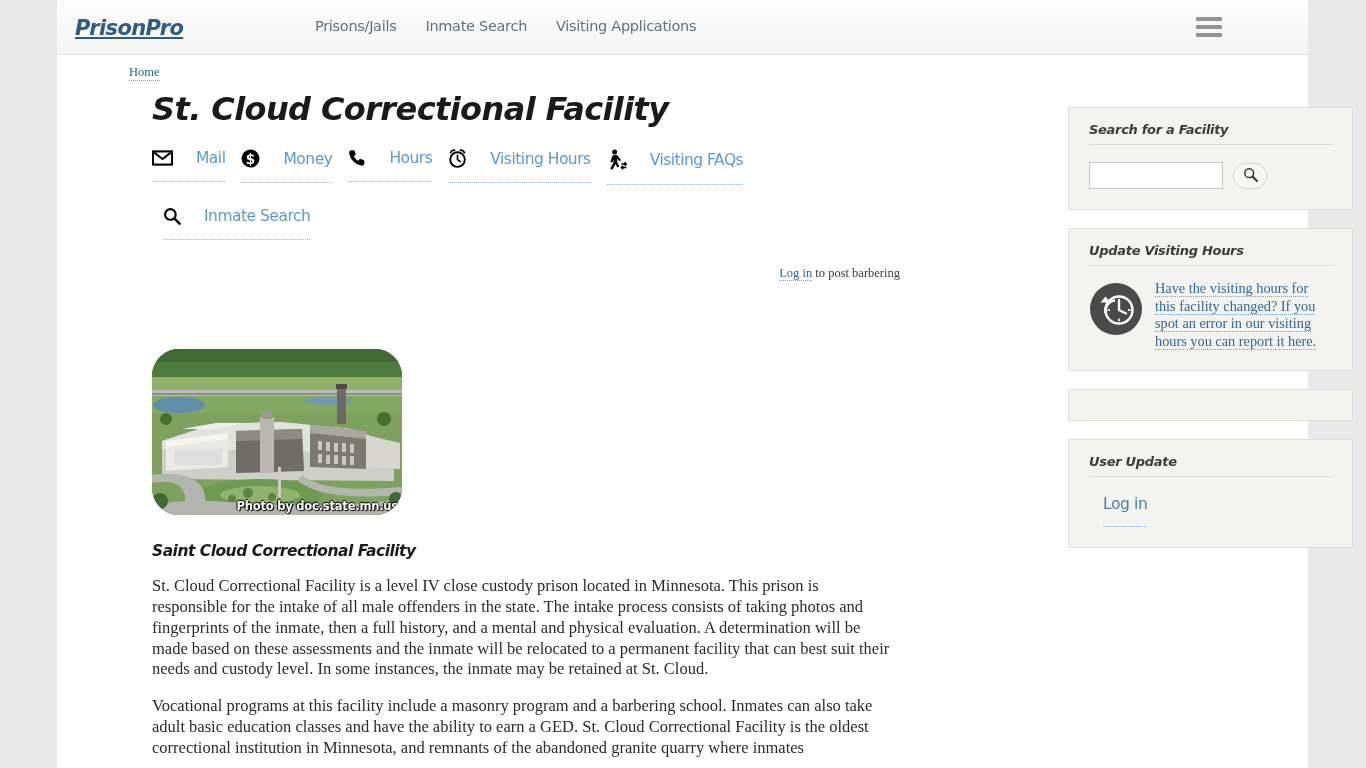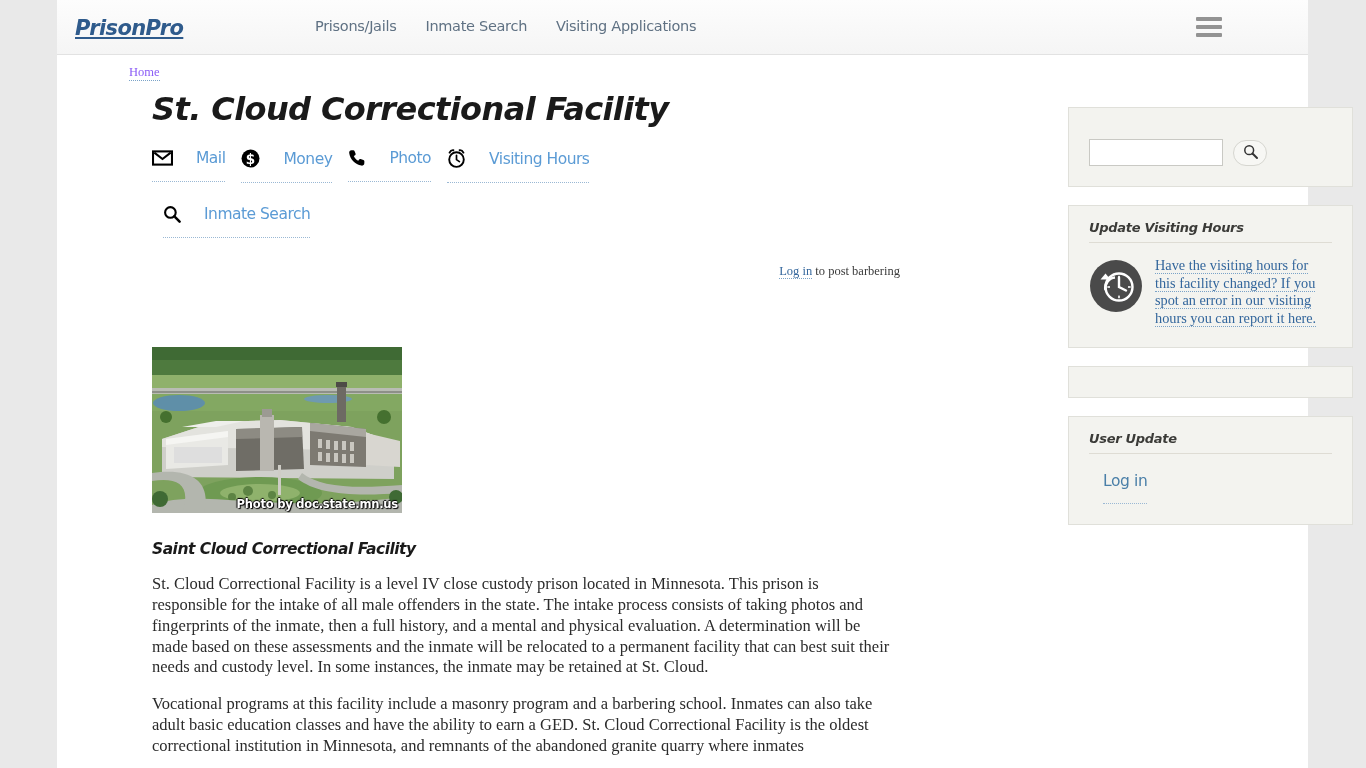--- a/index.html
+++ b/index.html
@@ -72,21 +72,21 @@
   }
 
   
   .breadcrumb {
     position: absolute;
     left: 72px; top: 65px;
     font-family: "Liberation Serif", serif;
     font-size: 12.5px;
   }
   .breadcrumb a {
-    color: #8b5cf6;
+    color: #0f766e;
     text-decoration: none;
     border-bottom: 1px dotted #7aa3c8;
     padding-bottom: 1px;
   }
 
   
   .body-wrap {
     position: absolute;
     left: 0; top: 92px;
     width: 1251px;
@@ -150,20 +150,21 @@
     text-decoration: none;
     border-bottom: 1px dotted #7aa3c8;
   }
 
   .photo-box {
     position: relative;
     margin-top: 68px;
     width: 250px; height: 166px;
     overflow: hidden;
     background: #6d8f57;
+    border-radius: 27px;
   }
   .photo-caption {
     position: absolute;
     right: 0; bottom: 2px;
     font-family: "DejaVu Sans", sans-serif;
     font-size: 11.5px;
     font-weight: bold;
     color: #ffffff;
     text-shadow: 1px 1px 1px #000, -1px 0 1px #000, 0 -1px 1px #000;
     padding: 0 4px;
@@ -322,35 +323,46 @@
             </span>
             <span class="ql-label">Money</span>
           </a>
 
           <a class="ql" href="#">
             <span class="ico">
               <svg width="18" height="18" viewBox="0 0 18 18">
                 <path d="M3.4 1.3 C2 1.3 1 2.6 1.2 4 C2 10.2 7.2 15.6 13.4 16.6 C14.8 16.8 16.2 15.8 16.3 14.4 L16.4 12.4 C16.4 11.7 16 11.2 15.4 11 L12.6 10.1 C12 9.9 11.4 10.1 11.1 10.6 L10.3 11.8 C8.2 10.7 6.7 9.1 5.8 7 L7.1 6.2 C7.6 5.9 7.8 5.3 7.6 4.7 L6.6 2.2 C6.4 1.6 5.9 1.3 5.3 1.3 Z" fill="#000"></path>
               </svg>
             </span>
-            <span class="ql-label">Photo</span>
+            <span class="ql-label">Hours</span>
           </a>
 
           <a class="ql" href="#">
             <span class="ico">
               <svg width="19" height="19" viewBox="0 0 19 19">
                 <circle cx="9.5" cy="10.6" r="7.3" fill="none" stroke="#000" stroke-width="1.9"></circle>
                 <path d="M9.5 6.3 L9.5 10.6 L12.4 12.6" fill="none" stroke="#000" stroke-width="1.7" stroke-linecap="round"></path>
                 <path d="M2.6 3.6 C3.4 1.9 5 1 6.4 1.2" fill="none" stroke="#000" stroke-width="1.9" stroke-linecap="round"></path>
                 <path d="M16.4 3.6 C15.6 1.9 14 1 12.6 1.2" fill="none" stroke="#000" stroke-width="1.9" stroke-linecap="round"></path>
               </svg>
             </span>
             <span class="ql-label">Visiting Hours</span>
           </a>
 
+          <a class="ql" href="#">
+            <span class="ico">
+              <svg width="20" height="21" viewBox="0 0 20 21">
+                <circle cx="7.6" cy="2.9" r="2.5" fill="#000"></circle>
+                <path d="M7.3 6 C5.8 6.2 5 7.3 4.7 8.5 L3.4 13 L5.4 13.6 L6.4 10.3 L6.4 13.9 L3.2 19.6 L5.3 20.7 L8.6 15.2 L10.4 18.5 L12.3 17.4 L10.2 13.3 L10.2 9.6 L12.2 12.3 L13.9 11.1 L11.2 7.3 C10.5 6.4 9.6 6 8.6 6 Z" fill="#000"></path>
+                <path d="M14.4 15 L19.4 15 M17.6 13.3 L19.4 15 L17.6 16.7" fill="none" stroke="#000" stroke-width="1.5"></path>
+                <path d="M19.4 18.4 L14.4 18.4 M16.2 16.7 L14.4 18.4 L16.2 20.1" fill="none" stroke="#000" stroke-width="1.5"></path>
+              </svg>
+            </span>
+            <span class="ql-label">Visiting FAQs</span>
+          </a>
 
           <span class="ql-break"></span>
 
           <a class="ql" href="#" style="margin-left:11px;">
             <span class="ico">
               <svg width="18" height="18" viewBox="0 0 18 18">
                 <circle cx="7.4" cy="7.4" r="5.3" fill="none" stroke="#000" stroke-width="2.1"></circle>
                 <path d="M11.4 11.4 L16.6 16.6" stroke="#000" stroke-width="2.5" stroke-linecap="round"></path>
               </svg>
             </span>
@@ -439,20 +451,21 @@
 
         <h2 class="sub-title">Saint Cloud Correctional Facility</h2>
 
         <p class="body-p">St. Cloud Correctional Facility is a level IV close custody prison located in Minnesota.  This prison is responsible for the intake of all male offenders in the state.  The intake process consists of taking photos and fingerprints of the inmate, then a full history, and a mental and physical evaluation.  A determination will be made based on these assessments and the inmate will be relocated to a permanent facility that can best suit their needs and custody level.  In some instances, the inmate may be retained at St. Cloud.</p>
         <p class="body-p">Vocational programs at this facility include a masonry program and a barbering school.  Inmates can also take adult basic education classes and have the ability to earn a GED.  St. Cloud Correctional Facility is the oldest correctional institution in Minnesota, and remnants of the abandoned granite quarry where inmates</p>
       </div>
 
       <div class="sidebar">
 
         <div class="panel">
+          <div class="panel-title">Search for a Facility</div>
           <div class="search-row">
             <input class="search-input" type="text" placeholder="" style="">
             <button class="search-btn">
               <span>
                 <svg width="15" height="15" viewBox="0 0 15 15">
                   <circle cx="6.2" cy="6.2" r="4.4" fill="none" stroke="#333" stroke-width="1.5"></circle>
                   <path d="M9.5 9.5 L14 14" stroke="#333" stroke-width="1.9" stroke-linecap="round"></path>
                 </svg>
               </span>
             </button>

